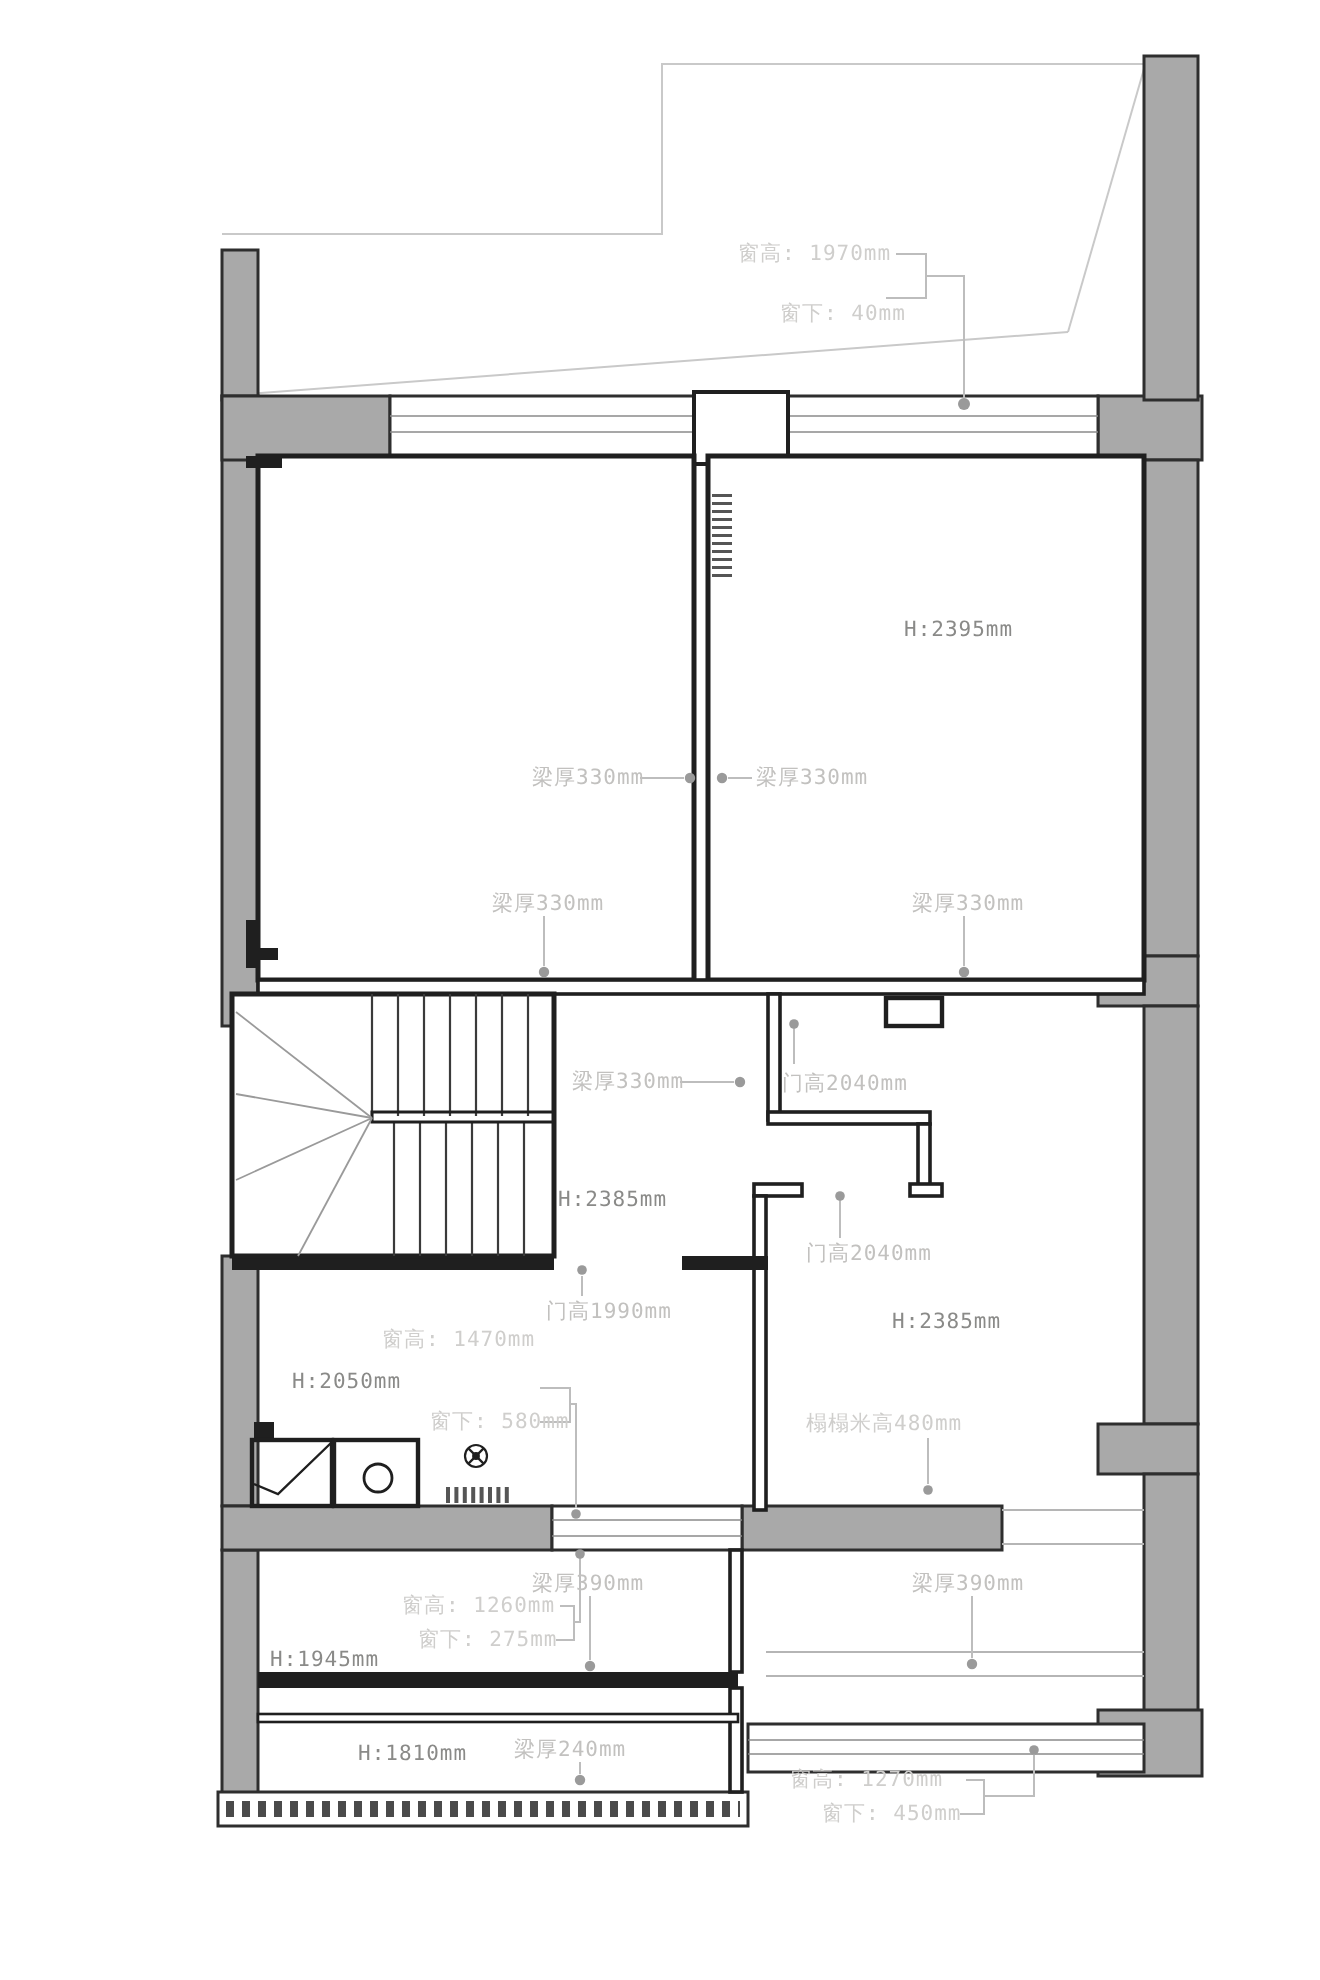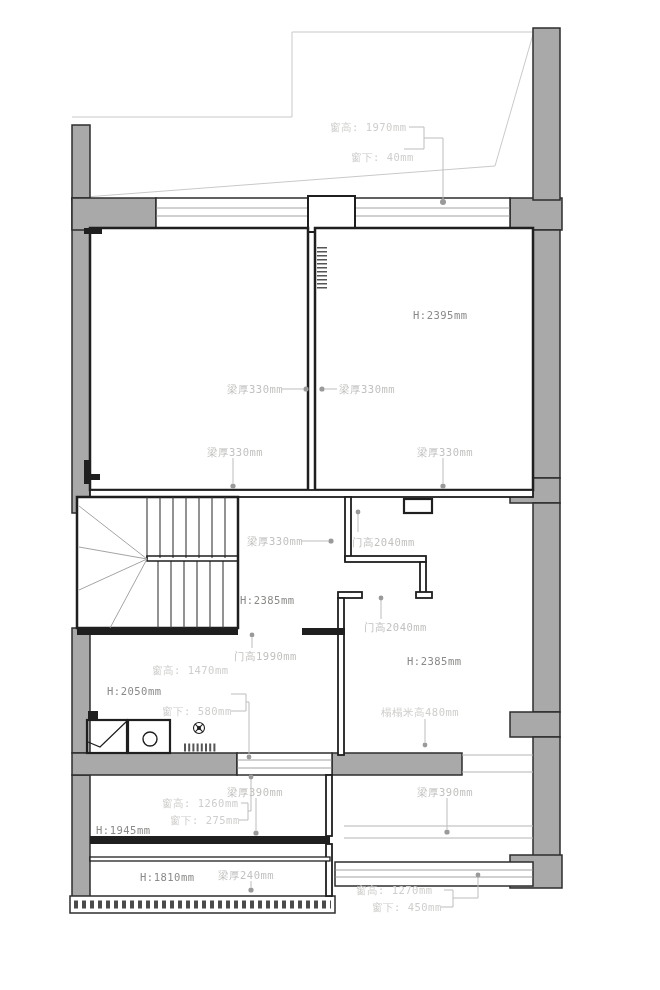--- a/index.html
+++ b/index.html
@@ -1,17 +1,17 @@
 <!DOCTYPE html>
 <html><head>
 <meta charset="utf-8">
 <style>
   html,body{margin:0;padding:0;background:#ffffff;}
   .canvas{position:relative;width:592px;height:990px;background:#ffffff;overflow:hidden;
-          font-family:"DejaVu Sans Mono","DejaVu Sans",sans-serif;}
+          font-family:"DejaVu Sans Mono","DejaVu Sans",sans-serif;margin-left:39px;}
   svg.plan{position:absolute;left:0;top:0;}
   .lbl{position:absolute;white-space:nowrap;font-size:10.5px;letter-spacing:.5px;line-height:13px;}
   .lbl.light{color:#c2c1bf;}
   .lbl.dark{color:#8a8a88;}
   .lbl.lighter{color:#cfcecc;}
 </style>
 </head>
 <body>
 
 <div class="canvas">
@@ -189,22 +189,22 @@
   <div class="lbl light" style="left:207px;top:446px">梁厚330mm</div>
   <div class="lbl light" style="left:417px;top:446px">梁厚330mm</div>
   <div class="lbl light" style="left:247px;top:535px">梁厚330mm</div>
   <div class="lbl light" style="left:352px;top:536px">门高2040mm</div>
   <div class="lbl dark" style="left:240px;top:594px">H:2385mm</div>
   <div class="lbl light" style="left:364px;top:621px">门高2040mm</div>
   <div class="lbl light" style="left:234px;top:650px">门高1990mm</div>
   <div class="lbl dark" style="left:107px;top:685px">H:2050mm</div>
   <div class="lbl dark" style="left:407px;top:655px">H:2385mm</div>
   <div class="lbl lighter" style="left:152px;top:664px">窗高: 1470mm</div>
-  <div class="lbl lighter" style="left:162px;top:705px">窗下: 580mm</div>
-  <div class="lbl lighter" style="left:381px;top:706px">榻榻米高480mm</div>
+  <div class="lbl lighter" style="left:176px;top:705px">窗下: 580mm</div>
+  <div class="lbl lighter" style="left:364px;top:706px">榻榻米高480mm</div>
   <div class="lbl light" style="left:227px;top:786px">梁厚390mm</div>
   <div class="lbl light" style="left:417px;top:786px">梁厚390mm</div>
   <div class="lbl dark" style="left:96px;top:824px">H:1945mm</div>
   <div class="lbl lighter" style="left:162px;top:797px">窗高: 1260mm</div>
   <div class="lbl lighter" style="left:170px;top:814px">窗下: 275mm</div>
   <div class="lbl dark" style="left:140px;top:871px">H:1810mm</div>
   <div class="lbl light" style="left:218px;top:869px">梁厚240mm</div>
   <div class="lbl lighter" style="left:356px;top:884px">窗高: 1270mm</div>
   <div class="lbl lighter" style="left:372px;top:901px">窗下: 450mm</div>
 

